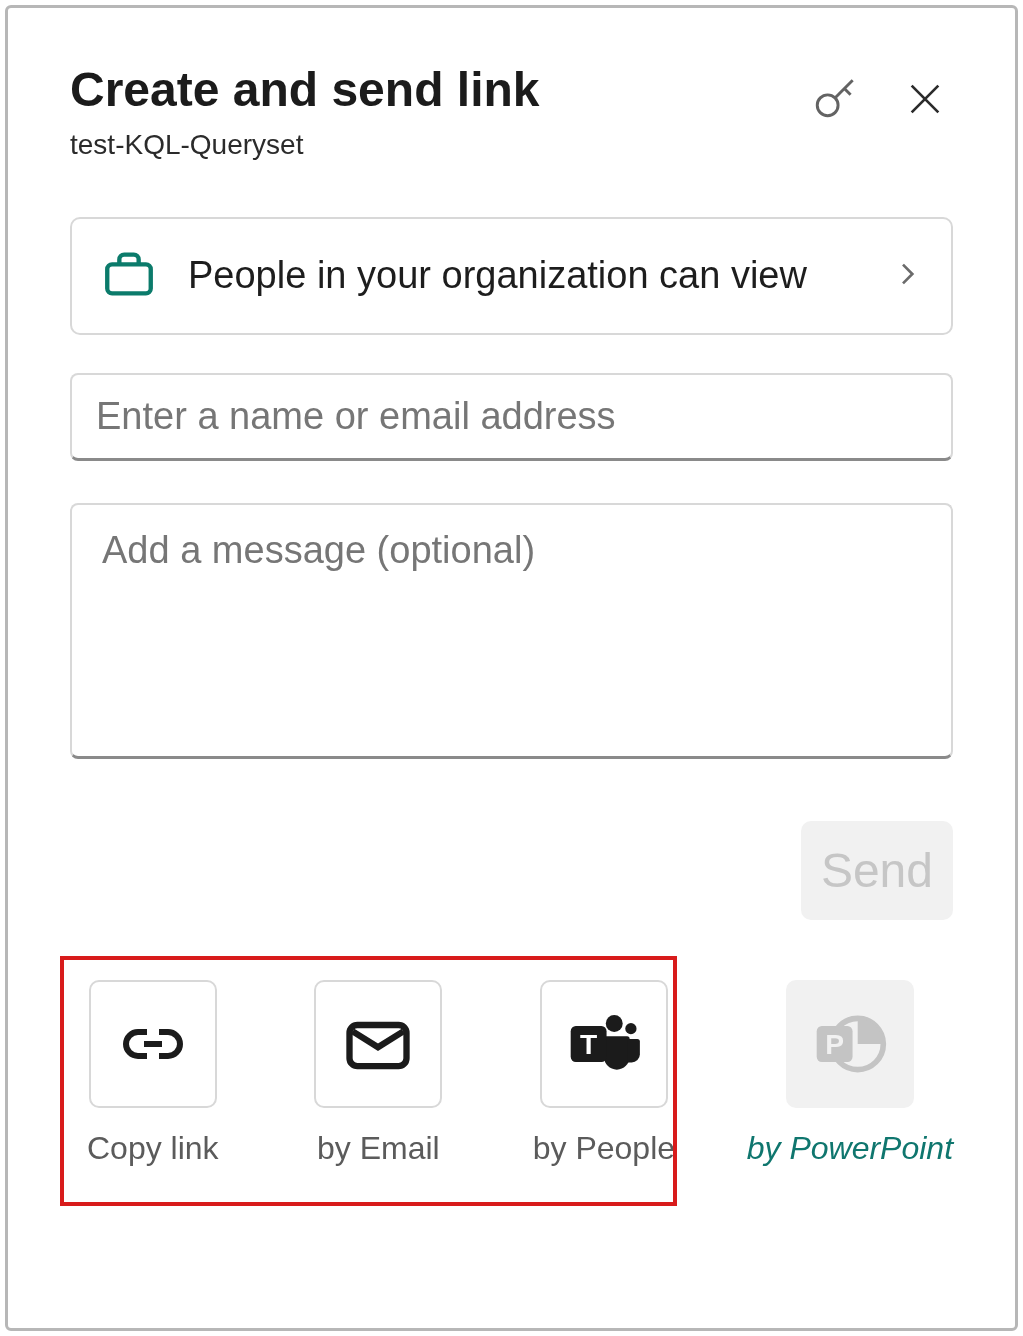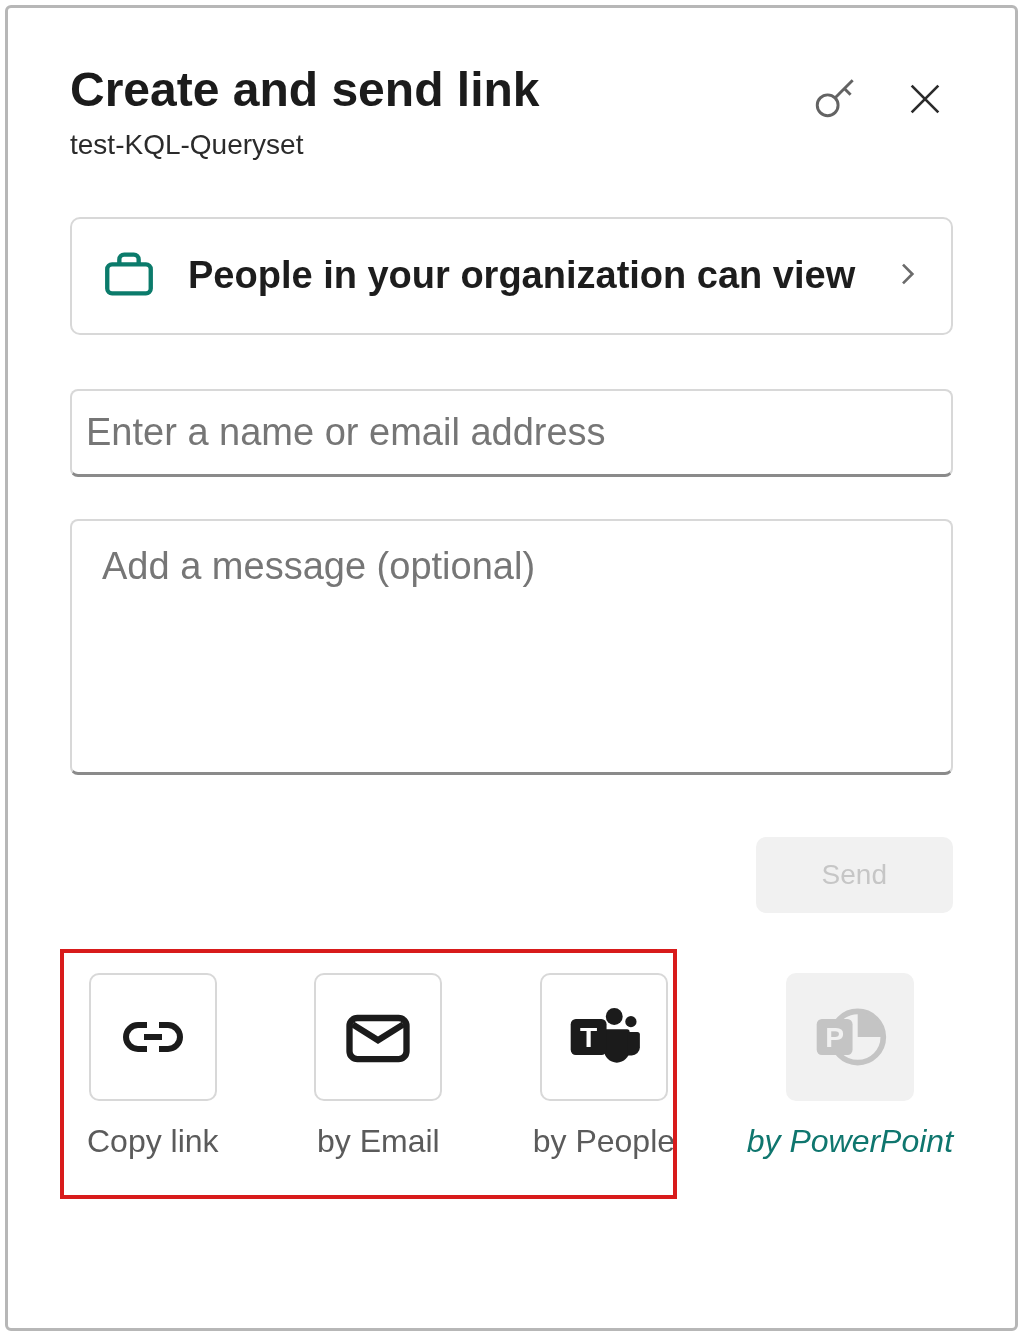--- a/index.html
+++ b/index.html
@@ -75,34 +75,33 @@
       color: #0b7b6b;
       flex-shrink: 0;
     }
     .settings-text {
       font-size: 38px;
       color: #1d1d1d;
       margin-left: 30px;
       flex: 1;
       line-height: 1.35;
       padding-right: 10px;
-      font-weight: bold;
     }
     .chevron {
       color: #6b6b6b;
       flex-shrink: 0;
     }
     .name-input {
-      margin-top: 54px;
+      margin-top: 38px;
       width: 100%;
       border: 2px solid #d8d8d8;
       border-bottom: 3px solid #8a8a8a;
       border-radius: 8px;
       font-size: 38px;
-      padding: 20px 14px;
+      padding: 20px 24px;
       color: #1d1d1d;
       outline: none;
       font-family: inherit;
     }
     .name-input::placeholder {
       color: #767676;
     }
     .message-input {
       margin-top: 42px;
       width: 100%;
@@ -122,22 +121,22 @@
     }
     .send-row {
       margin-top: 62px;
       display: flex;
       justify-content: flex-end;
     }
     .send-btn {
       background: #f1f1f1;
       border: none;
       border-radius: 10px;
-      font-size: 28px;
-      padding: 22px 66px;
+      font-size: 48px;
+      padding: 22px 20px;
       color: #c6c6c6;
       font-family: inherit;
     }
     .share-row {
       margin-top: 60px;
       display: flex;
       align-items: flex-start;
       gap: 60px;
       position: relative;
     }

